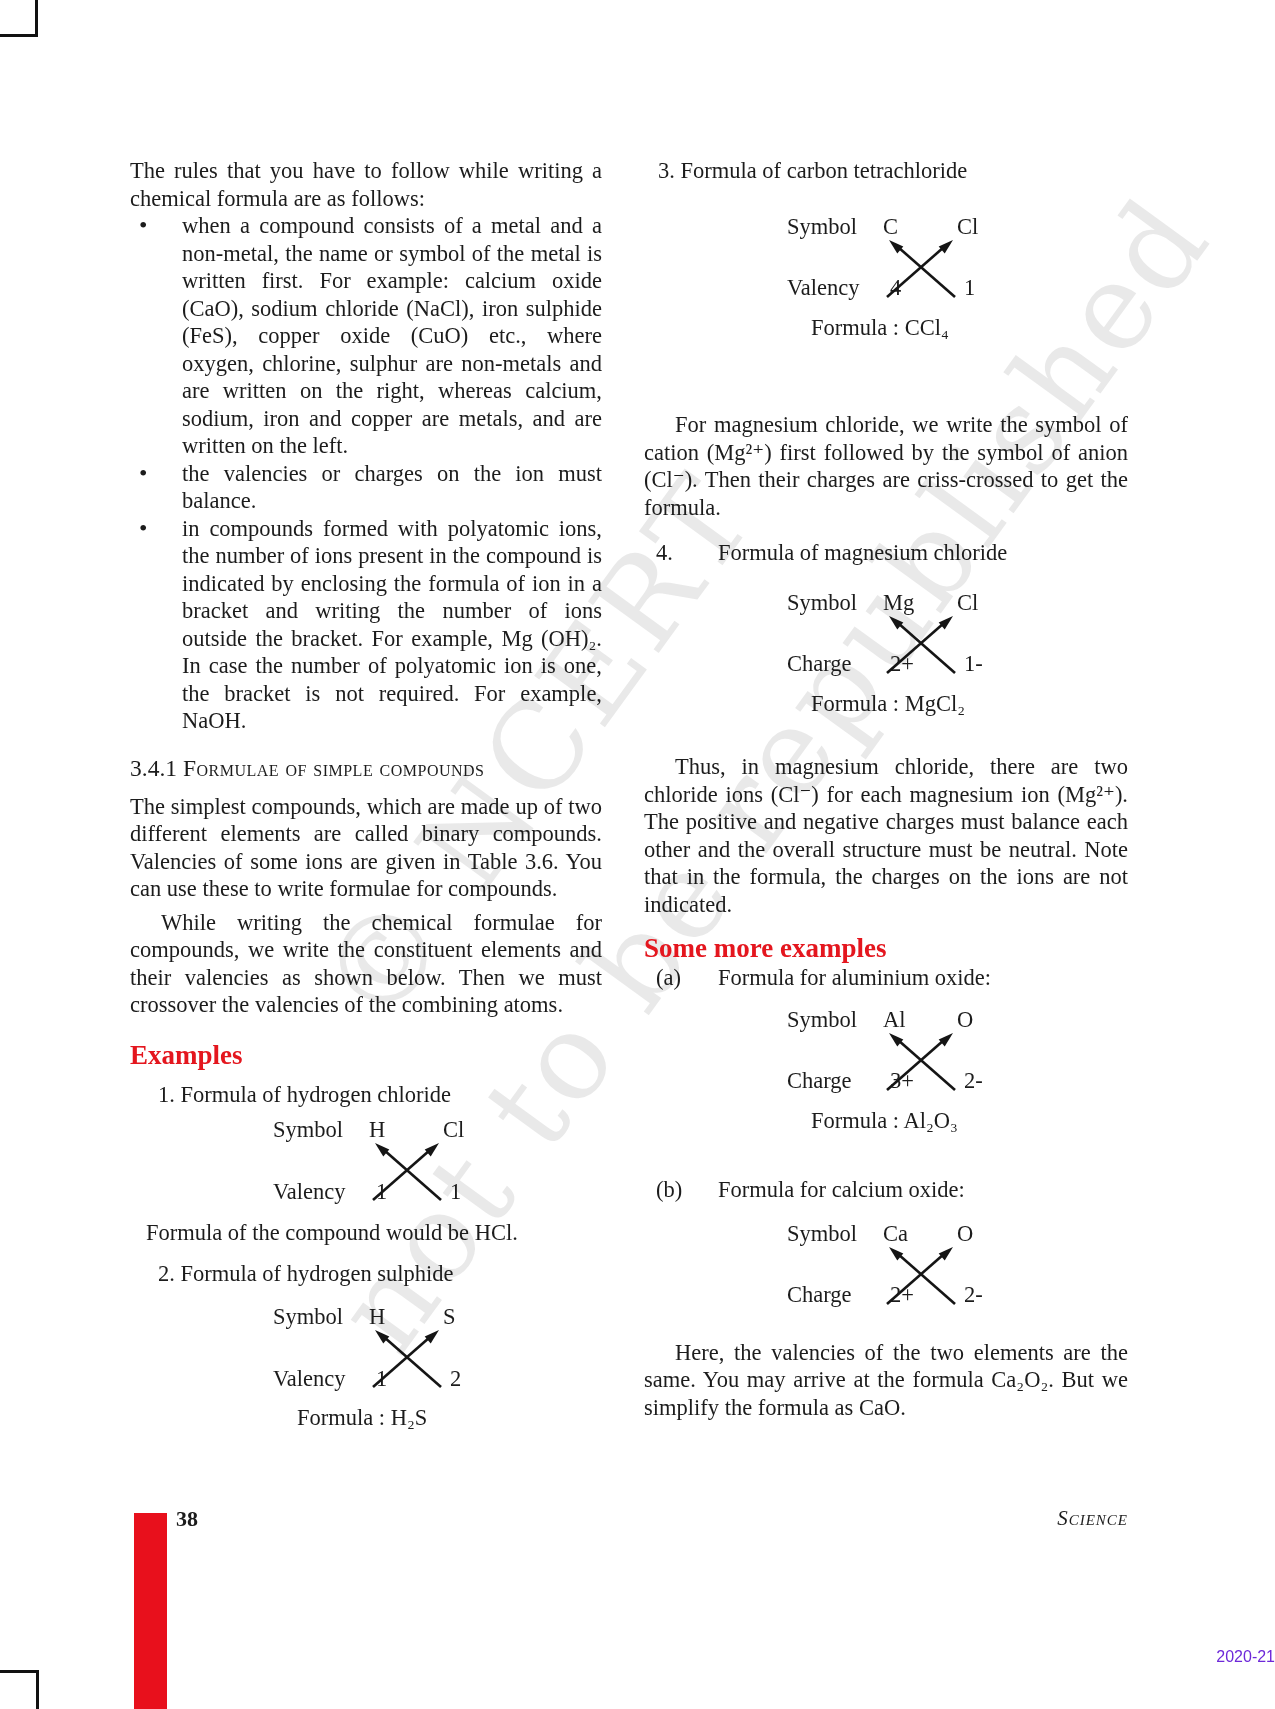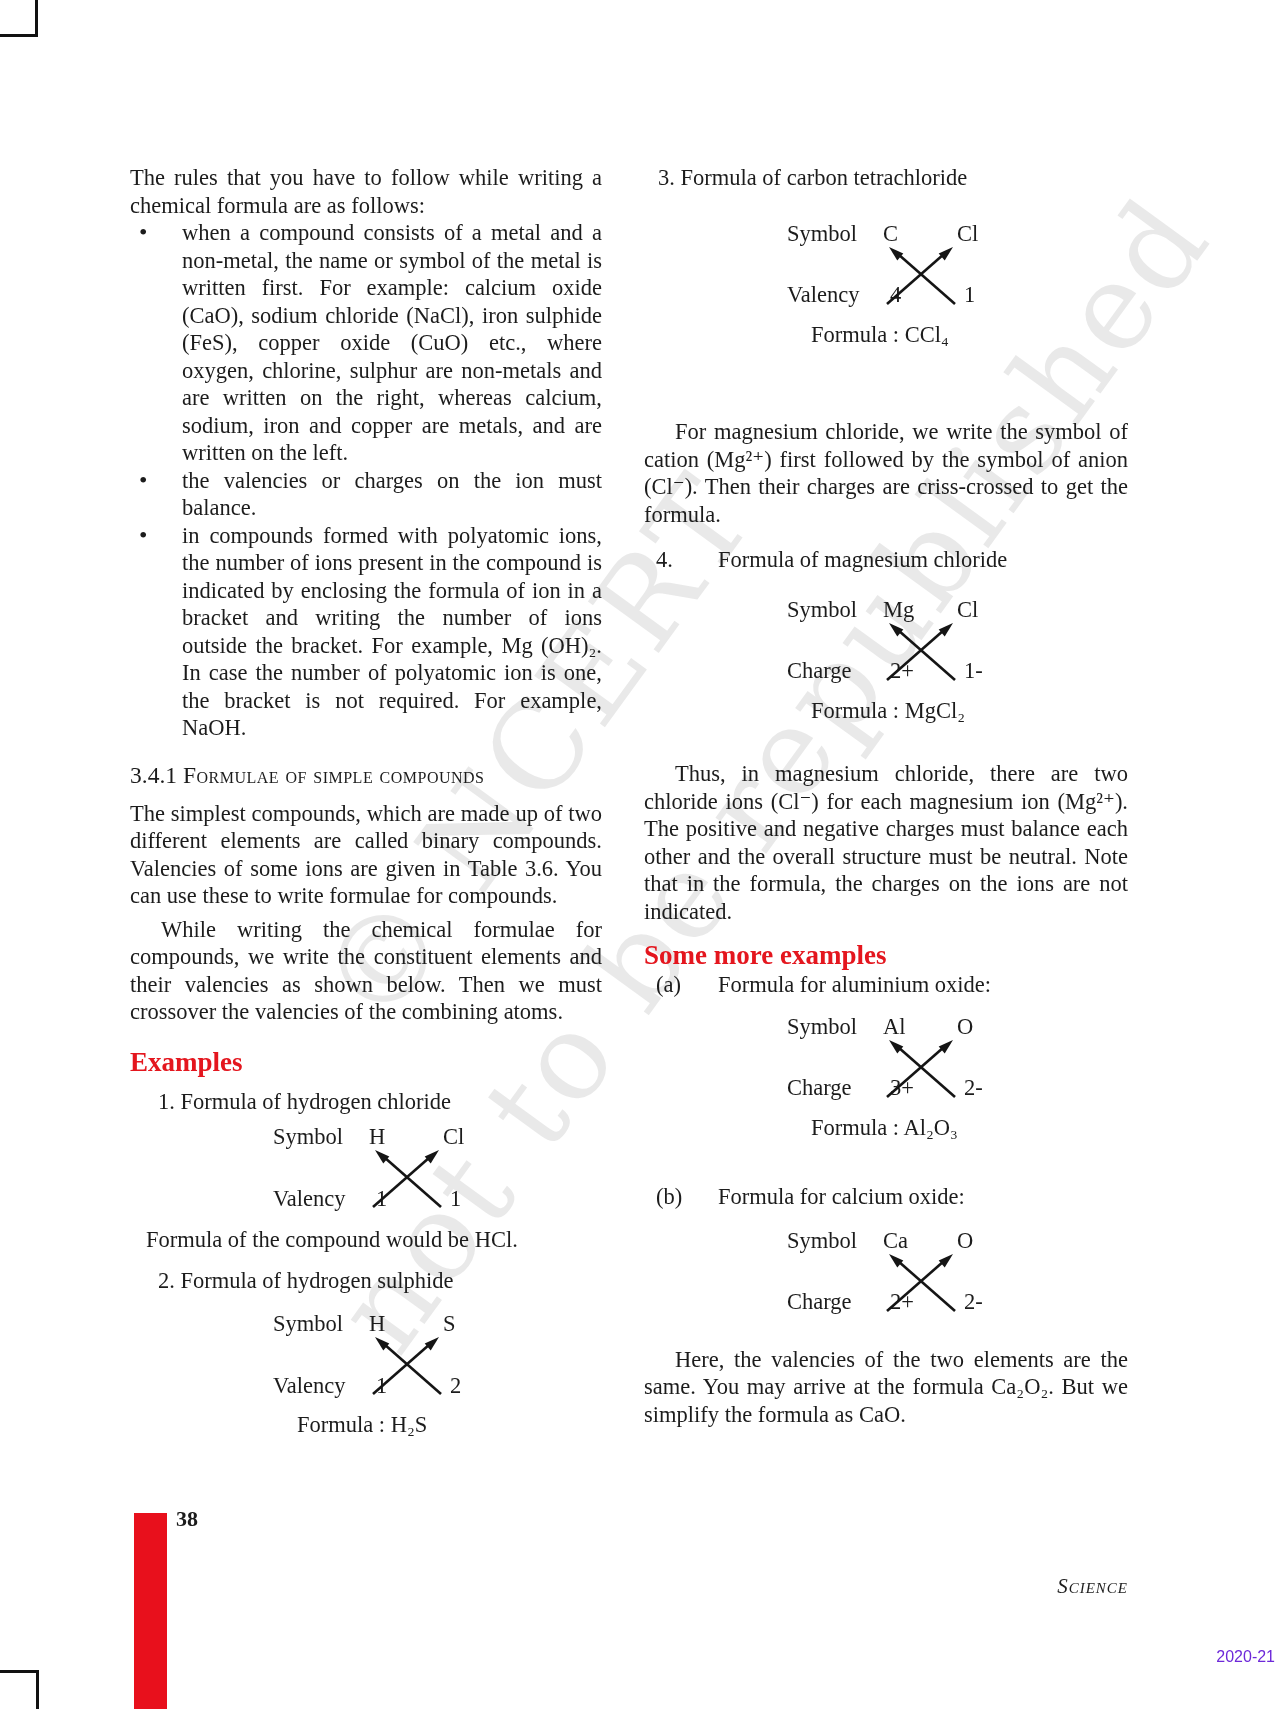--- a/index.html
+++ b/index.html
@@ -18,21 +18,21 @@
   
   .watermark{
     position:absolute;left:45px;top:605px;width:1150px;
     transform:rotate(-54deg);
     text-align:center;color:rgba(40,40,40,0.10);
     font-size:120px;line-height:205px;letter-spacing:4px;
     white-space:nowrap;pointer-events:none;user-select:none;
     font-family:"DejaVu Serif","Liberation Serif",serif;
   }
   
-  .col{position:absolute;top:164px;font-size:22.5px;line-height:27.5px;}
+  .col{position:absolute;top:157px;font-size:22.5px;line-height:27.5px;}
   .col-left{left:130px;width:472px;}
   .col-right{left:644px;width:484px;}
   .para{margin:0;text-align:justify;}
   .indent{text-indent:31px;margin-top:6px;}
   ul.rules{margin:0;padding:0;list-style:none;}
   ul.rules li{position:relative;padding-left:52px;text-align:justify;margin:0;}
   ul.rules li::before{content:"\2022";position:absolute;left:9px;top:0;font-size:24px;}
   .section-heading{margin:18px 0 10px 0;font-size:23.5px;font-weight:normal;line-height:30px;}
   .sec-title{font-variant:small-caps;letter-spacing:0.5px;}
   .red-heading{margin:22px 0 12px 0;font-size:27px;font-weight:bold;color:#e4161e;line-height:28px;}
@@ -45,21 +45,21 @@
   .cc-row2{margin-top:34px;}
   .cc-label{width:96px;}
   .cc-cell{width:44px;}
   .cc-cell-right{margin-left:30px;}
   .cc-row2 .cc-cell{position:relative;left:7px;}
   .cc-x{position:absolute;left:92px;top:20px;}
   .cc-formula{margin-top:12px;margin-left:24px;}
   
   .red-bar{position:absolute;left:134px;top:1513px;width:33px;height:196px;background:#e8101c;}
   .page-number{position:absolute;left:176px;top:1506px;font-size:22px;font-weight:bold;}
-  .running-title{position:absolute;right:147px;top:1574px;font-size:21px;font-style:italic;font-variant:small-caps;letter-spacing:1px;}
+  .running-title{position:absolute;right:147px;top:1506px;font-size:21px;font-style:italic;font-variant:small-caps;letter-spacing:1px;}
   .edition{position:absolute;left:0;right:0;top:1648px;text-align:right;font-size:16px;font-family:"Liberation Sans","DejaVu Sans",sans-serif;color:#6d28d9;}
 </style>
 </head>
 <body>
 
 <div class="page">
 
   <div class="cropmark cropmark-tl"></div>
   <div class="cropmark cropmark-bl"></div>
 

